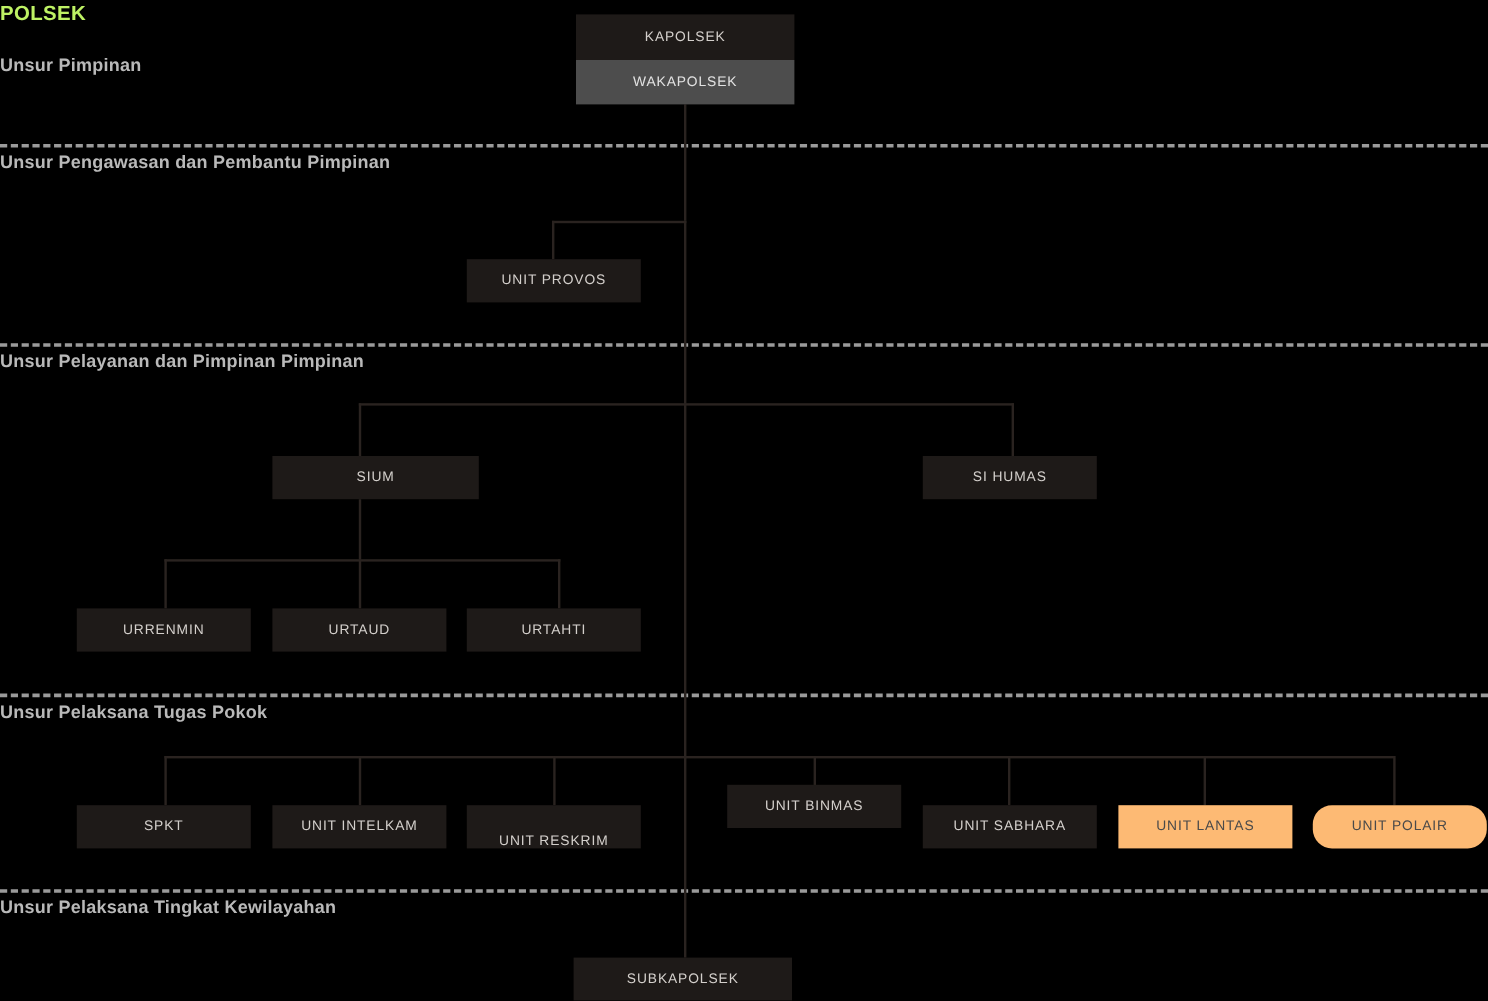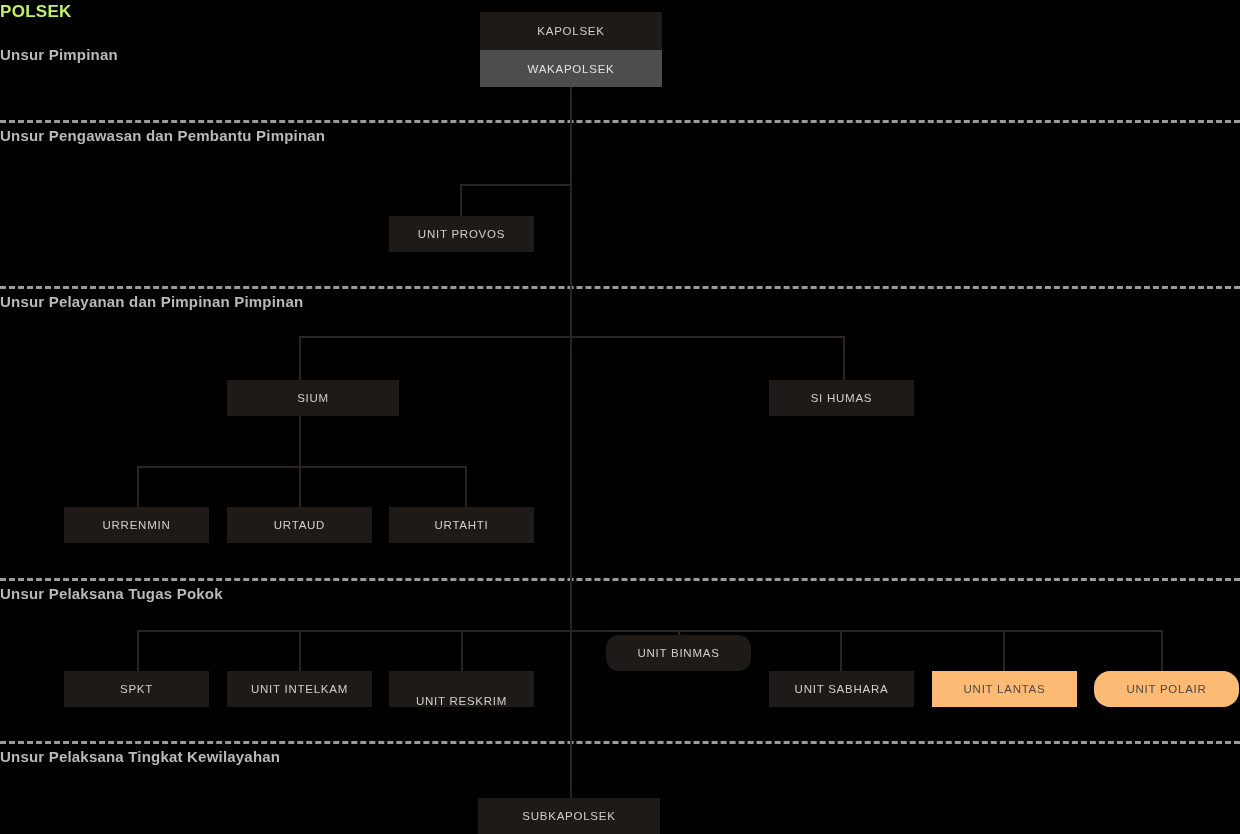--- a/index.html
+++ b/index.html
@@ -156,21 +156,21 @@
   </div>
 
   <div class="node dark" style="left:227px; top:671px; width:145px; height:36px;">
     <span>UNIT INTELKAM</span>
   </div>
 
   <div class="node dark" style="left:389px; top:671px; width:145px; height:36px;align-items:flex-end;">
     <span>UNIT RESKRIM</span>
   </div>
 
-  <div class="node dark" style="left:606px; top:635px; width:145px; height:36px;border-radius:13px;">
+  <div class="node dark" style="left:606px; top:654px; width:145px; height:36px;">
     <span>UNIT BINMAS</span>
   </div>
 
   <div class="node dark" style="left:769px; top:671px; width:145px; height:36px;">
     <span>UNIT SABHARA</span>
   </div>
 
   <div class="node light" style="left:932px; top:671px; width:145px; height:36px;">
     <span>UNIT LANTAS</span>
   </div>

